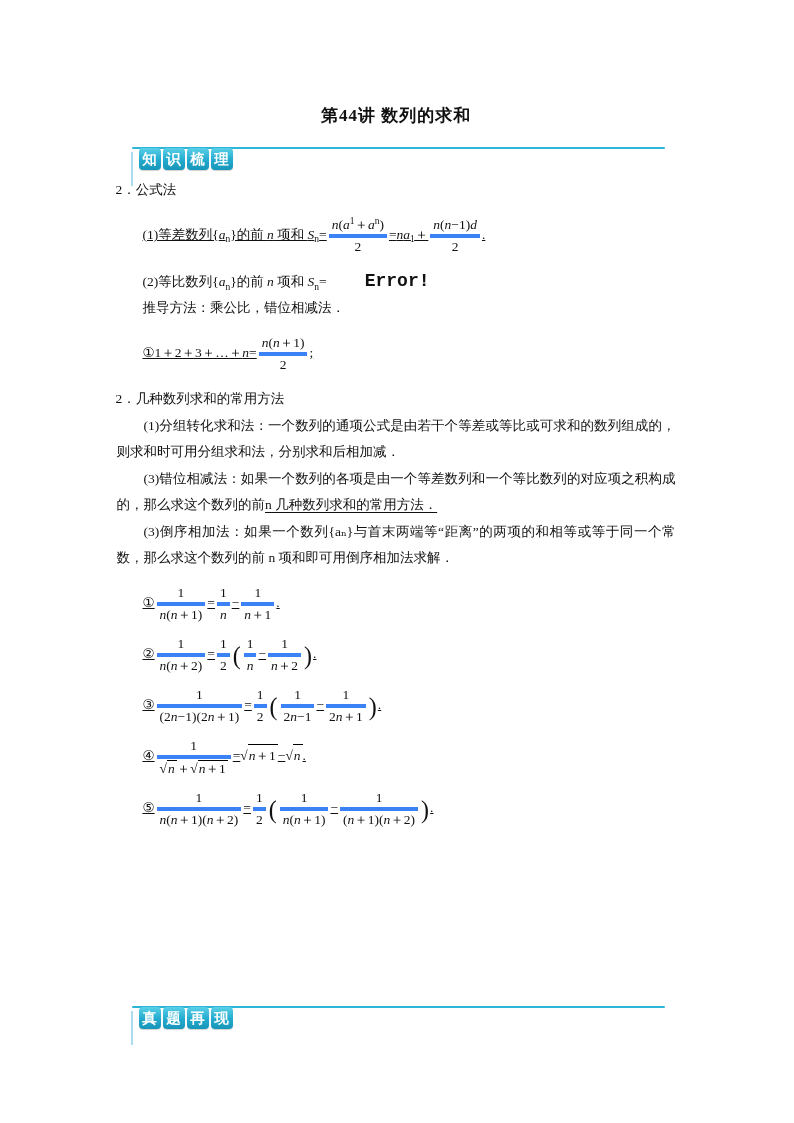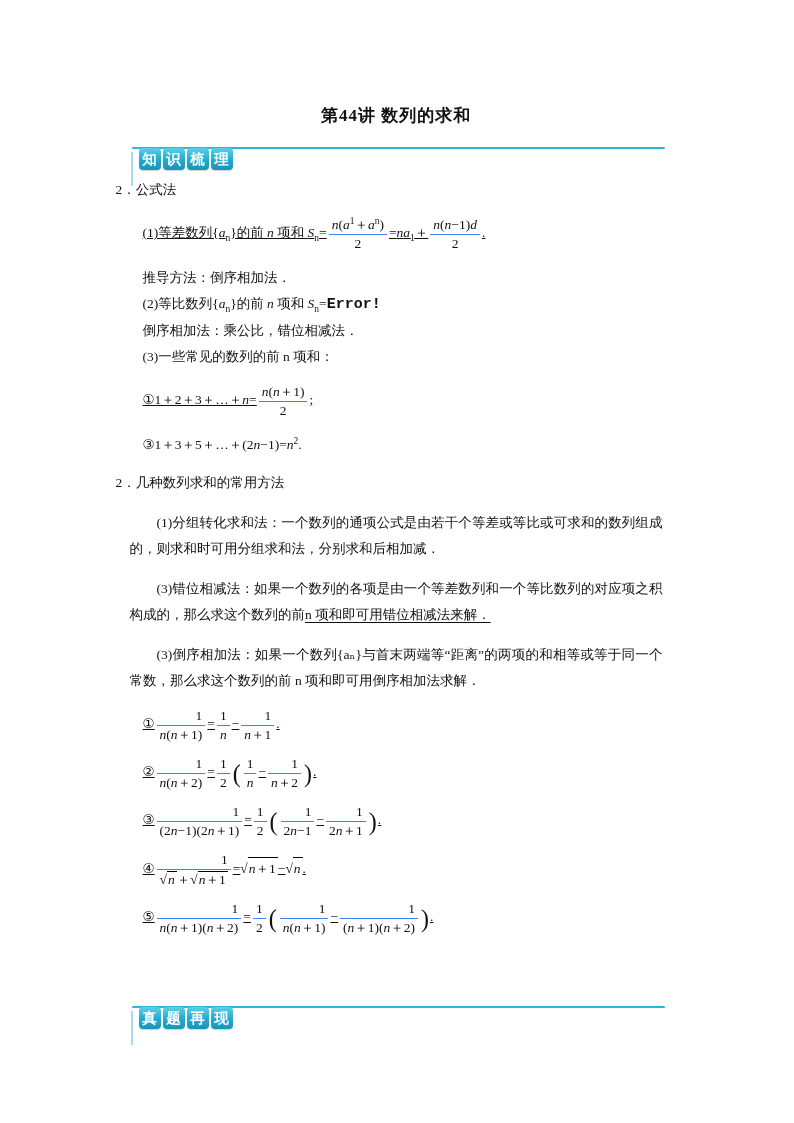--- a/index.html
+++ b/index.html
@@ -20,30 +20,30 @@
     width: 22px; height: 22px; border-radius: 4px;
     background: linear-gradient(180deg, #5ad0e8 0%, #22aace 55%, #1795b8 100%);
     color: #fff; font-family: "Liberation Sans", "DejaVu Sans", sans-serif;
     font-weight: bold; font-size: 14.5px; line-height: 22px; text-align: center;
     box-shadow: 0 1px 1px rgba(0,0,0,0.18);
   }
 
   .content { margin-top: 6px; }
   .line { margin: 0; line-height: 26px; }
   .indent { padding-left: 27px; }
-  .para { margin: 14px; line-height: 26px; text-indent: 2em; text-align: justify; }
+  .para { margin: 1px; line-height: 26px; text-indent: 2em; text-align: justify; }
   .fline { margin: 14px 0; line-height: 1.7; text-decoration: underline; }
   .mt4 { margin-top: 12px; }
 
   .it { font-style: italic; }
-  .berr { font-family: "Liberation Mono", "DejaVu Sans Mono", monospace; font-weight: bold; font-size: 15px; }
+  .berr { font-family: "Liberation Mono", "DejaVu Sans Mono", monospace; font-weight: bold; font-size: 18px; margin-left: 38px; }
   sub, sup { font-size: 9.5px; line-height: 0; }
 
   .frac { display: inline-block; vertical-align: middle; text-align: center; margin: 0 2px; line-height: 1.15; }
-  .frac .num { display: block; padding: 0 3px 1px; border-bottom: 1px solid #3b82f6; text-align: right; }
+  .frac .num { display: block; padding: 0 3px 1px; border-bottom: 4px solid #3b82f6; }
   .frac .den { display: block; padding: 1px 3px 0; }
 
   .sqrt { white-space: nowrap; display: inline-block; }
   .sqrt .rad { display: inline-block; }
   .sqrt .bod { display: inline-block; border-top: 1px solid #000; padding: 0 2px 0 1px; }
 
   .bp { display: inline-block; vertical-align: middle; font-size: 24px; line-height: 1; margin: 0 1px; font-weight: 400; transform: scaleY(1.08); }
 
   .ul { text-decoration: underline; text-underline-offset: 3px; }
 
@@ -66,37 +66,34 @@
       <span class="badge-char">理</span>
     </span>
   </div>
 
   <div class="content">
 
     <p class="line">2．公式法</p>
 
     <p class="fline indent">(1)等差数列{<span class="it">a</span><sub>n</sub>}的前 <span class="it">n</span> 项和 <span class="it">S</span><sub>n</sub>=<span class="frac"><span class="num"><span class="it">n</span>(<span class="it">a</span><sup>1</sup>＋<span class="it">a</span><sup>n</sup>)</span><span class="den">2</span></span>=<span class="it">n</span><span class="it">a</span><sub>1</sub>＋<span class="frac"><span class="num"><span class="it">n</span>(<span class="it">n</span>−1)<span class="it">d</span></span><span class="den">2</span></span>.</p>
 
-    <p class="line indent">推导方法：倒序相加法．</p>
 
     <p class="line indent">(2)等比数列{<span class="it">a</span><sub>n</sub>}的前 <span class="it">n</span> 项和 <span class="it">S</span><sub>n</sub>=<span class="berr">Error!</span></p>
 
-    <p class="line indent">倒序相加法：乘公比，错位相减法．</p>
+    <p class="line indent">推导方法：乘公比，错位相减法．</p>
 
-    <p class="line indent">(3)一些常见的数列的前 n 项和：</p>
 
     <p class="fline indent">①1＋2＋3＋…＋<span class="it">n</span>=<span class="frac"><span class="num"><span class="it">n</span>(<span class="it">n</span>＋1)</span><span class="den">2</span></span>;</p>
-    <p class="line indent">③1＋3＋5＋…＋(2<span class="it">n</span>−1)=<span class="it">n</span><sup>2</sup>.</p>
 
     <p class="line mt4">2．几种数列求和的常用方法</p>
 
     <p class="para">(1)分组转化求和法：一个数列的通项公式是由若干个等差或等比或可求和的数列组成的，则求和时可用分组求和法，分别求和后相加减．</p>
 
 
-    <p class="para"><span>(3)错位相减法：如果一个数列的各项是由一个等差数列和一个等比数列的对应项之积构成的，那么求这个数列的前</span><span class="ul">n 项和即可用错位相减法来解．</span></p>
+    <p class="para"><span>(3)错位相减法：如果一个数列的各项是由一个等差数列和一个等比数列的对应项之积构成的，那么求这个数列的前</span><span class="ul">n 几种数列求和的常用方法．</span></p>
 
     <p class="para">(3)倒序相加法：如果一个数列{aₙ}与首末两端等“距离”的两项的和相等或等于同一个常数，那么求这个数列的前 n 项和即可用倒序相加法求解．</p>
 
 
     <p class="fline indent">①<span class="frac"><span class="num">1</span><span class="den"><span class="it">n</span>(<span class="it">n</span>＋1)</span></span>=<span class="frac"><span class="num">1</span><span class="den"><span class="it">n</span></span></span>−<span class="frac"><span class="num">1</span><span class="den"><span class="it">n</span>＋1</span></span>.</p>
     <p class="fline indent">②<span class="frac"><span class="num">1</span><span class="den"><span class="it">n</span>(<span class="it">n</span>＋2)</span></span>=<span class="frac"><span class="num">1</span><span class="den">2</span></span><span class="bp">(</span><span class="frac"><span class="num">1</span><span class="den"><span class="it">n</span></span></span>−<span class="frac"><span class="num">1</span><span class="den"><span class="it">n</span>＋2</span></span><span class="bp">)</span>.</p>
     <p class="fline indent">③<span class="frac"><span class="num">1</span><span class="den">(2<span class="it">n</span>−1)(2<span class="it">n</span>＋1)</span></span>=<span class="frac"><span class="num">1</span><span class="den">2</span></span><span class="bp">(</span><span class="frac"><span class="num">1</span><span class="den">2<span class="it">n</span>−1</span></span>−<span class="frac"><span class="num">1</span><span class="den">2<span class="it">n</span>＋1</span></span><span class="bp">)</span>.</p>
     <p class="fline indent">④<span class="frac"><span class="num">1</span><span class="den"><span class="sqrt"><span class="rad">√</span><span class="bod"><span class="it">n</span></span></span>＋<span class="sqrt"><span class="rad">√</span><span class="bod"><span class="it">n</span>＋1</span></span></span></span>=<span class="sqrt"><span class="rad">√</span><span class="bod"><span class="it">n</span>＋1</span></span>−<span class="sqrt"><span class="rad">√</span><span class="bod"><span class="it">n</span></span></span>.</p>
     <p class="fline indent">⑤<span class="frac"><span class="num">1</span><span class="den"><span class="it">n</span>(<span class="it">n</span>＋1)(<span class="it">n</span>＋2)</span></span>=<span class="frac"><span class="num">1</span><span class="den">2</span></span><span class="bp">(</span><span class="frac"><span class="num">1</span><span class="den"><span class="it">n</span>(<span class="it">n</span>＋1)</span></span>−<span class="frac"><span class="num">1</span><span class="den">(<span class="it">n</span>＋1)(<span class="it">n</span>＋2)</span></span><span class="bp">)</span>.</p>
 

